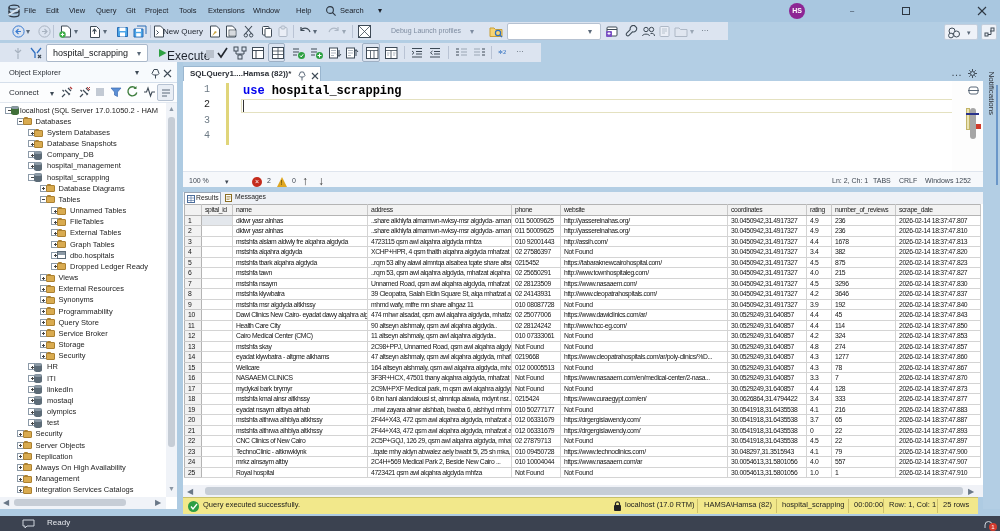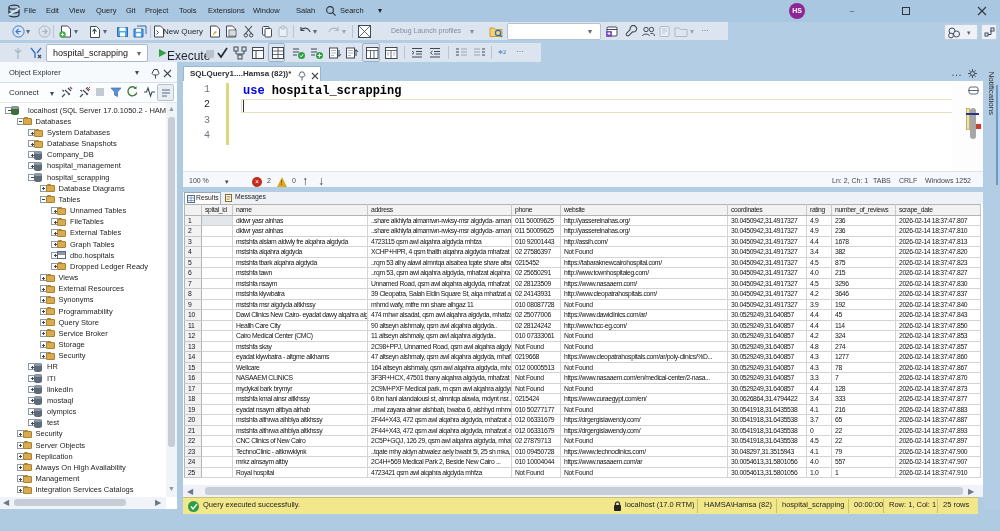--- a/index.html
+++ b/index.html
@@ -64,21 +64,21 @@
       </svg>
     <span class="mi" style="left:24px">File</span>
     <span class="mi" style="left:46px">Edit</span>
     <span class="mi" style="left:69px">View</span>
     <span class="mi" style="left:96px">Query</span>
     <span class="mi" style="left:126px">Git</span>
     <span class="mi" style="left:145px">Project</span>
     <span class="mi" style="left:179px">Tools</span>
     <span class="mi" style="left:208px">Extensions</span>
     <span class="mi" style="left:253px">Window</span>
-    <span class="mi" style="left:296px">Salah</span>
+    <span class="mi" style="left:296px">Help</span>
     <svg class="abs" style="left:325px;top:5px" width="12" height="12" viewBox="0 0 12 12">
         <circle cx="5" cy="5" r="3.4" fill="none" stroke="#2d3742" stroke-width="1.1"></circle>
         <line x1="7.6" y1="7.6" x2="10.6" y2="10.6" stroke="#2d3742" stroke-width="1.1"></line>
       </svg>
     <span class="mi" style="left:340px">Search</span>
     <span class="mi" style="left:378px;font-size:8px">▾</span>
     <div class="abs" style="left:789px;top:3px;width:16px;height:16px;border-radius:50%;background:#8d2594;color:#fff;font-size:7px;text-align:center;line-height:16px;font-weight:bold">HS</div>
     <span class="mi" style="left:850px;color:#2d3742">–</span>
     <div class="abs" style="left:902px;top:7px;width:8px;height:8px;border:1px solid #2d3742"></div>
     <svg class="abs" style="left:977px;top:6px" width="10" height="10" viewBox="0 0 10 10">
@@ -336,21 +336,21 @@
       <div class="abs" style="left:157px;top:1px;width:17px;height:17px;border:1px solid #b6c2d2;border-radius:2px;background:#e9eef5">
           <svg class="abs" style="left:2px;top:2px" width="12" height="12" viewBox="0 0 12 12">
             <path d="M2 3h8M2 6h8M2 9h5" stroke="#5a6878"></path>
           </svg>
         </div>
     </div>
     <div id="oetree">
     <div class="trow" style="left:0;top:1.5px;width:166px">
           <span class="exp" style="left:5.0px"></span>
           <span class="dbi" style="left:11.0px;background:#3f6e38"></span>
-          <span style="position:absolute;left:28px">localhost (SQL Server 17.0.1050.2 - HAM</span>
+          <span style="position:absolute;left:20px">localhost (SQL Server 17.0.1050.2 - HAM</span>
         </div>
     <div class="trow" style="left:0;top:12.7px;width:166px">
           <span class="exp" style="left:16.5px"></span>
           <span class="fold" style="left:22.5px"></span>
           <span style="position:absolute;left:35.5px">Databases</span>
         </div>
     <div class="trow" style="left:0;top:24px;width:166px">
           <span class="exp pl" style="left:28.0px"></span>
           <span class="fold" style="left:34.0px"></span>
           <span style="position:absolute;left:47.0px">System Databases</span>
@@ -951,13 +951,23 @@
     <span class="abs" style="left:521px;top:2px">HAMSA\Hamsa (82)</span>
     <div class="abs" style="left:593px;top:1px;width:1px;height:14px;background:#cdc06c"></div>
     <span class="abs" style="left:599px;top:2px">hospital_scrapping</span>
     <div class="abs" style="left:665px;top:1px;width:1px;height:14px;background:#cdc06c"></div>
     <span class="abs" style="left:671px;top:2px">00:00:00</span>
     <div class="abs" style="left:700px;top:1px;width:1px;height:14px;background:#cdc06c"></div>
     <span class="abs" style="left:706px;top:2px">Row: 1, Col: 1</span>
     <div class="abs" style="left:754px;top:1px;width:1px;height:14px;background:#cdc06c"></div>
     <span class="abs" style="left:760px;top:2px">25 rows</span>
   </div>
+  <div id="darkbar">
+    <svg class="abs" style="left:22px;top:3px" width="13" height="11" viewBox="0 0 13 11">
+        <path d="M1 1h11v6H5L3 9V7H1z" fill="none" stroke="#cfd4dc" stroke-width="1"></path>
+      </svg>
+    <span class="abs" style="left:47px;top:2px">Ready</span>
+    <svg class="abs" style="left:983px;top:3px" width="11" height="11" viewBox="0 0 11 11">
+        <path d="M2 6a3.5 3.5 0 0 1 7 0v3M2 6v3" fill="none" stroke="#cfd4dc" stroke-width="1"></path>
+      </svg>
+    <div class="abs" style="left:989px;top:7px;width:8px;height:8px;border-radius:50%;background:#d23b2e;color:#fff;font-size:6px;line-height:8px;text-align:center">1</div>
+  </div>
 </div>
 
 </body></html>

